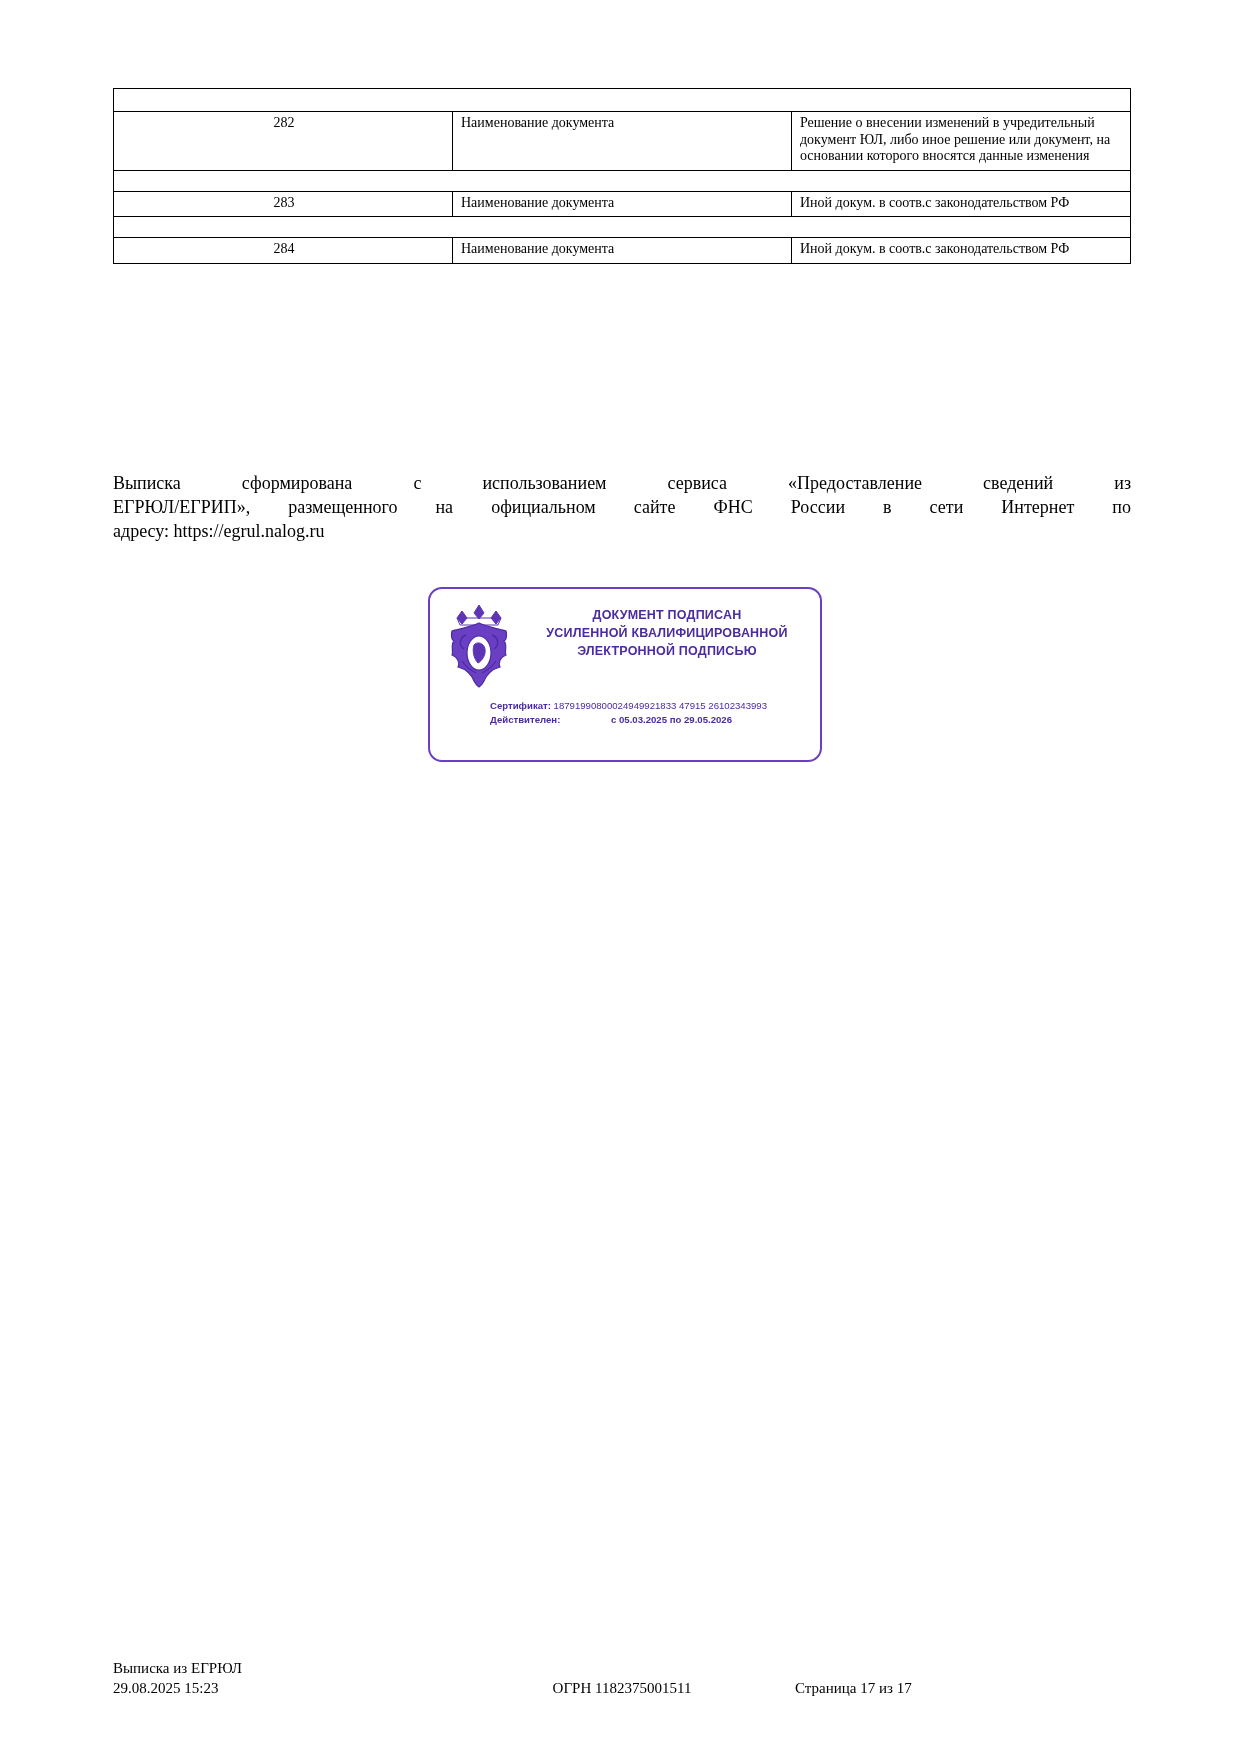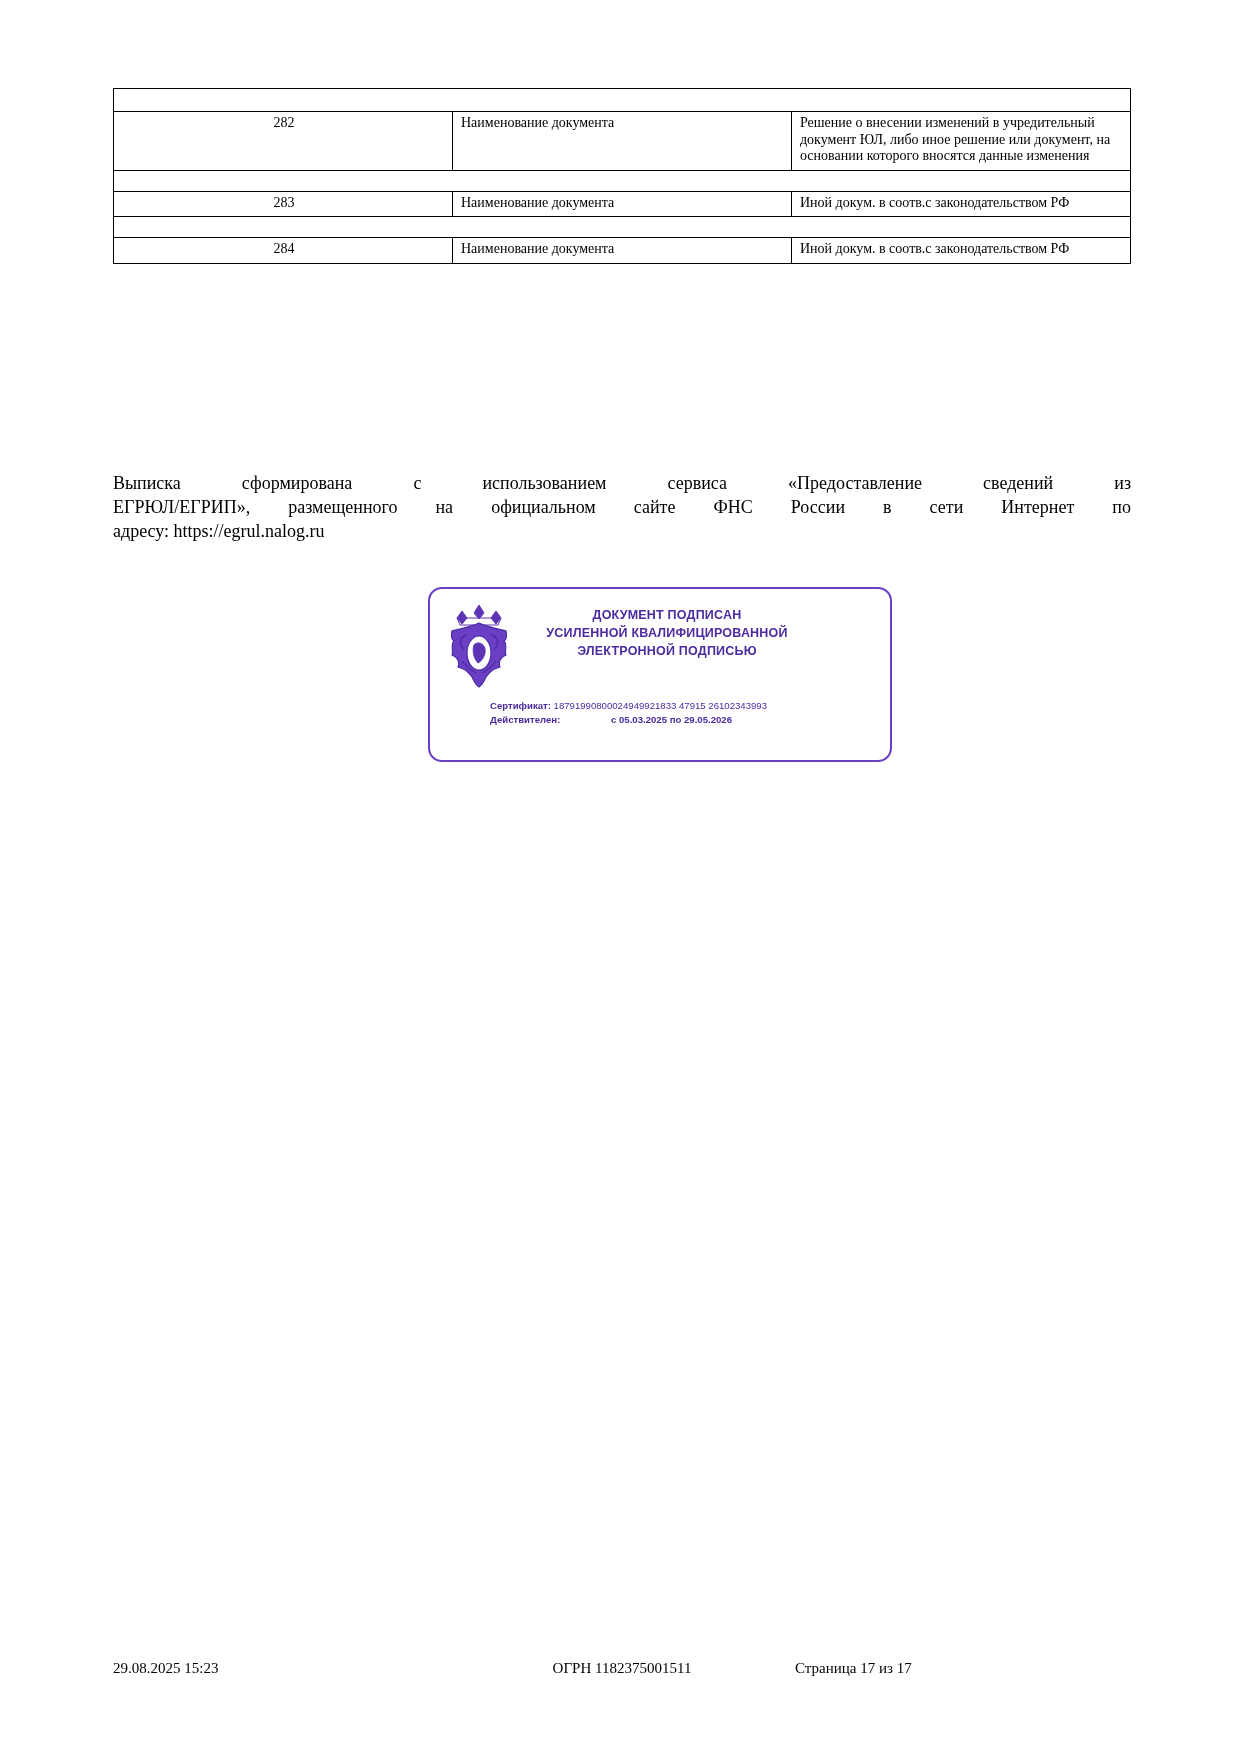--- a/index.html
+++ b/index.html
@@ -64,21 +64,21 @@
   .note .ln.j {
     text-align: justify;
     text-align-last: justify;
   }
 
   
   .stamp {
     position: absolute;
     left: 428px;
     top: 587px;
-    width: 464px;
+    width: 394px;
     height: 175px;
     border: 2px solid #6b3fc4;
     border-radius: 14px;
     box-sizing: border-box;
     color: #4b2ba0;
   }
   .stamp-emblem {
     position: absolute;
     left: 10px;
     top: 12px;
@@ -212,20 +212,21 @@
         <span>18791990800024949921833 47915 26102343993</span>
       </span>
       <span class="row">
         <b>Действителен:</b>
         <b>с 05.03.2025 по 29.05.2026</b>
       </span>
     </div>
   </div>
 
   <div class="footer">
+    <span class="footer-title">Выписка из ЕГРЮЛ</span>
     <div class="footer-row">
       <span class="footer-left">29.08.2025 15:23</span>
       <span class="footer-center">ОГРН 1182375001511</span>
       <span class="footer-right">Страница 17 из 17</span>
     </div>
   </div>
 
 </div>
 
 </body></html>

